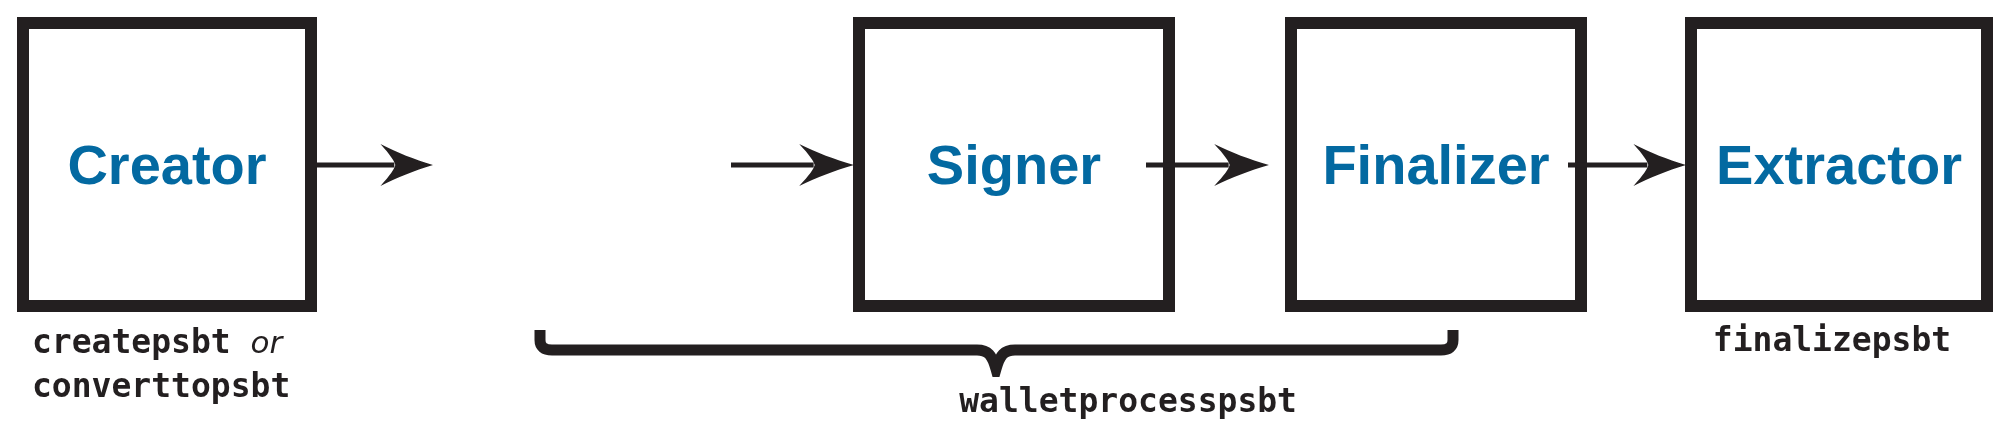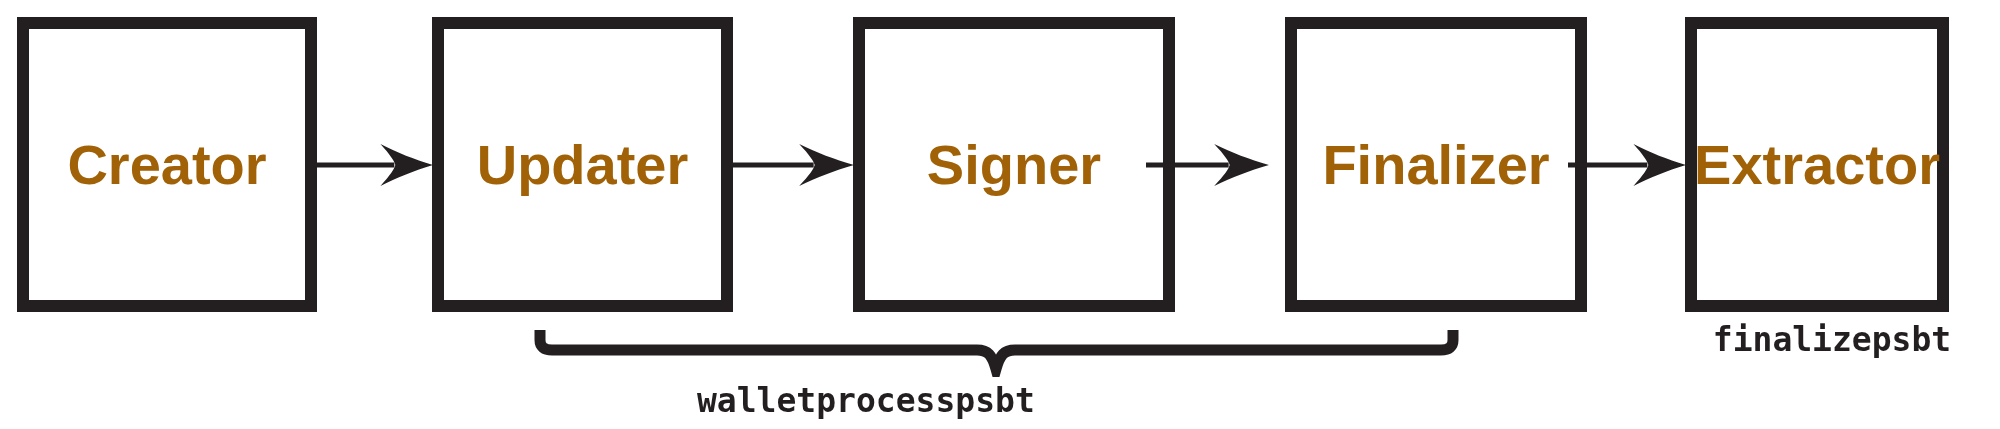--- a/index.html
+++ b/index.html
@@ -23,28 +23,28 @@
     background: #ffffff;
     display: flex;
     align-items: center;
     justify-content: center;
   }
   .box-label {
     font-family: "Liberation Sans", sans-serif;
     font-weight: 700;
     font-size: 56px;
     letter-spacing: 0px;
-    color: #a16207;
+    color: #0369a1;
     white-space: nowrap;
   }
   #box-creator   { left: 17px;   width: 300px; }
   #box-updater   { left: 432px;  width: 301px; }
   #box-signer    { left: 853px;  width: 322px; }
   #box-finalizer { left: 1268px; width: 302px; margin-left: 17px; }
-  #box-extractor { left: 1685px; width: 264px; }
+  #box-extractor { left: 1685px; width: 308px; }
 
   .arrow {
     position: absolute;
     top: 137px;
     height: 56px;
   }
   #arrow-1 { left: 315px;  width: 119px; }
   #arrow-2 { left: 731px;  width: 124px; }
   #arrow-3 { left: 1146px; width: 124px; }
   #arrow-4 { left: 1568px; width: 119px; }
@@ -74,40 +74,37 @@
     left: 528px;
     top: 325px;
     width: 936px;
     height: 52px;
   }
   #wallet-annotation {
     position: absolute;
     left: 697px;
     top: 381px;
     width: 600px;
-    text-align: left;
+    text-align: right;
   }
   #extractor-annotation {
     position: absolute;
     left: 1532px;
     top: 320px;
     width: 600px;
     text-align: center;
   }
 </style>
 </head>
 <body>
 
 <div class="canvas">
 
   <div class="flow-box" id="box-creator">
     <span class="box-label">Creator</span>
-  </div>
-  <div class="flow-box" id="box-updater">
-    <span class="box-label">Updater</span>
   </div>
   <div class="flow-box" id="box-signer">
     <span class="box-label">Signer</span>
   </div>
   <div class="flow-box" id="box-finalizer">
     <span class="box-label">Finalizer</span>
   </div>
   <div class="flow-box" id="box-extractor">
     <span class="box-label">Extractor</span>
   </div>
@@ -122,20 +119,24 @@
   </svg>
   <svg class="arrow" id="arrow-3" viewBox="0 0 120 56" preserveAspectRatio="none">
     <line x1="0" y1="28" x2="80" y2="28" stroke="#231f20" stroke-width="5"></line>
     <path d="M 119 28 C 99 22, 84 16, 66 7 C 76 18, 80 24, 81 28 C 80 32, 76 38, 66 49 C 84 40, 99 34, 119 28 Z" fill="#231f20"></path>
   </svg>
   <svg class="arrow" id="arrow-4" viewBox="0 0 120 56" preserveAspectRatio="none">
     <line x1="0" y1="28" x2="80" y2="28" stroke="#231f20" stroke-width="5"></line>
     <path d="M 119 28 C 99 22, 84 16, 66 7 C 76 18, 80 24, 81 28 C 80 32, 76 38, 66 49 C 84 40, 99 34, 119 28 Z" fill="#231f20"></path>
   </svg>
 
+  <div class="code-label" id="creator-annotation">
+    <div><span>createpsbt</span> <span class="conjunction">or</span></div>
+    <div><span>converttopsbt</span></div>
+  </div>
 
   <svg id="brace" viewBox="0 0 936 52" preserveAspectRatio="none">
     <path d="M 12 5 L 12 15 Q 12 25 24 25 L 449 25 C 460 25 464 30 468 44 C 472 30 476 25 487 25 L 913 25 Q 925 25 925 15 L 925 5" fill="none" stroke="#231f20" stroke-width="11"></path>
   </svg>
 
   <div class="code-label" id="wallet-annotation">walletprocesspsbt</div>
 
   <div class="code-label" id="extractor-annotation">finalizepsbt</div>
 
 </div>

